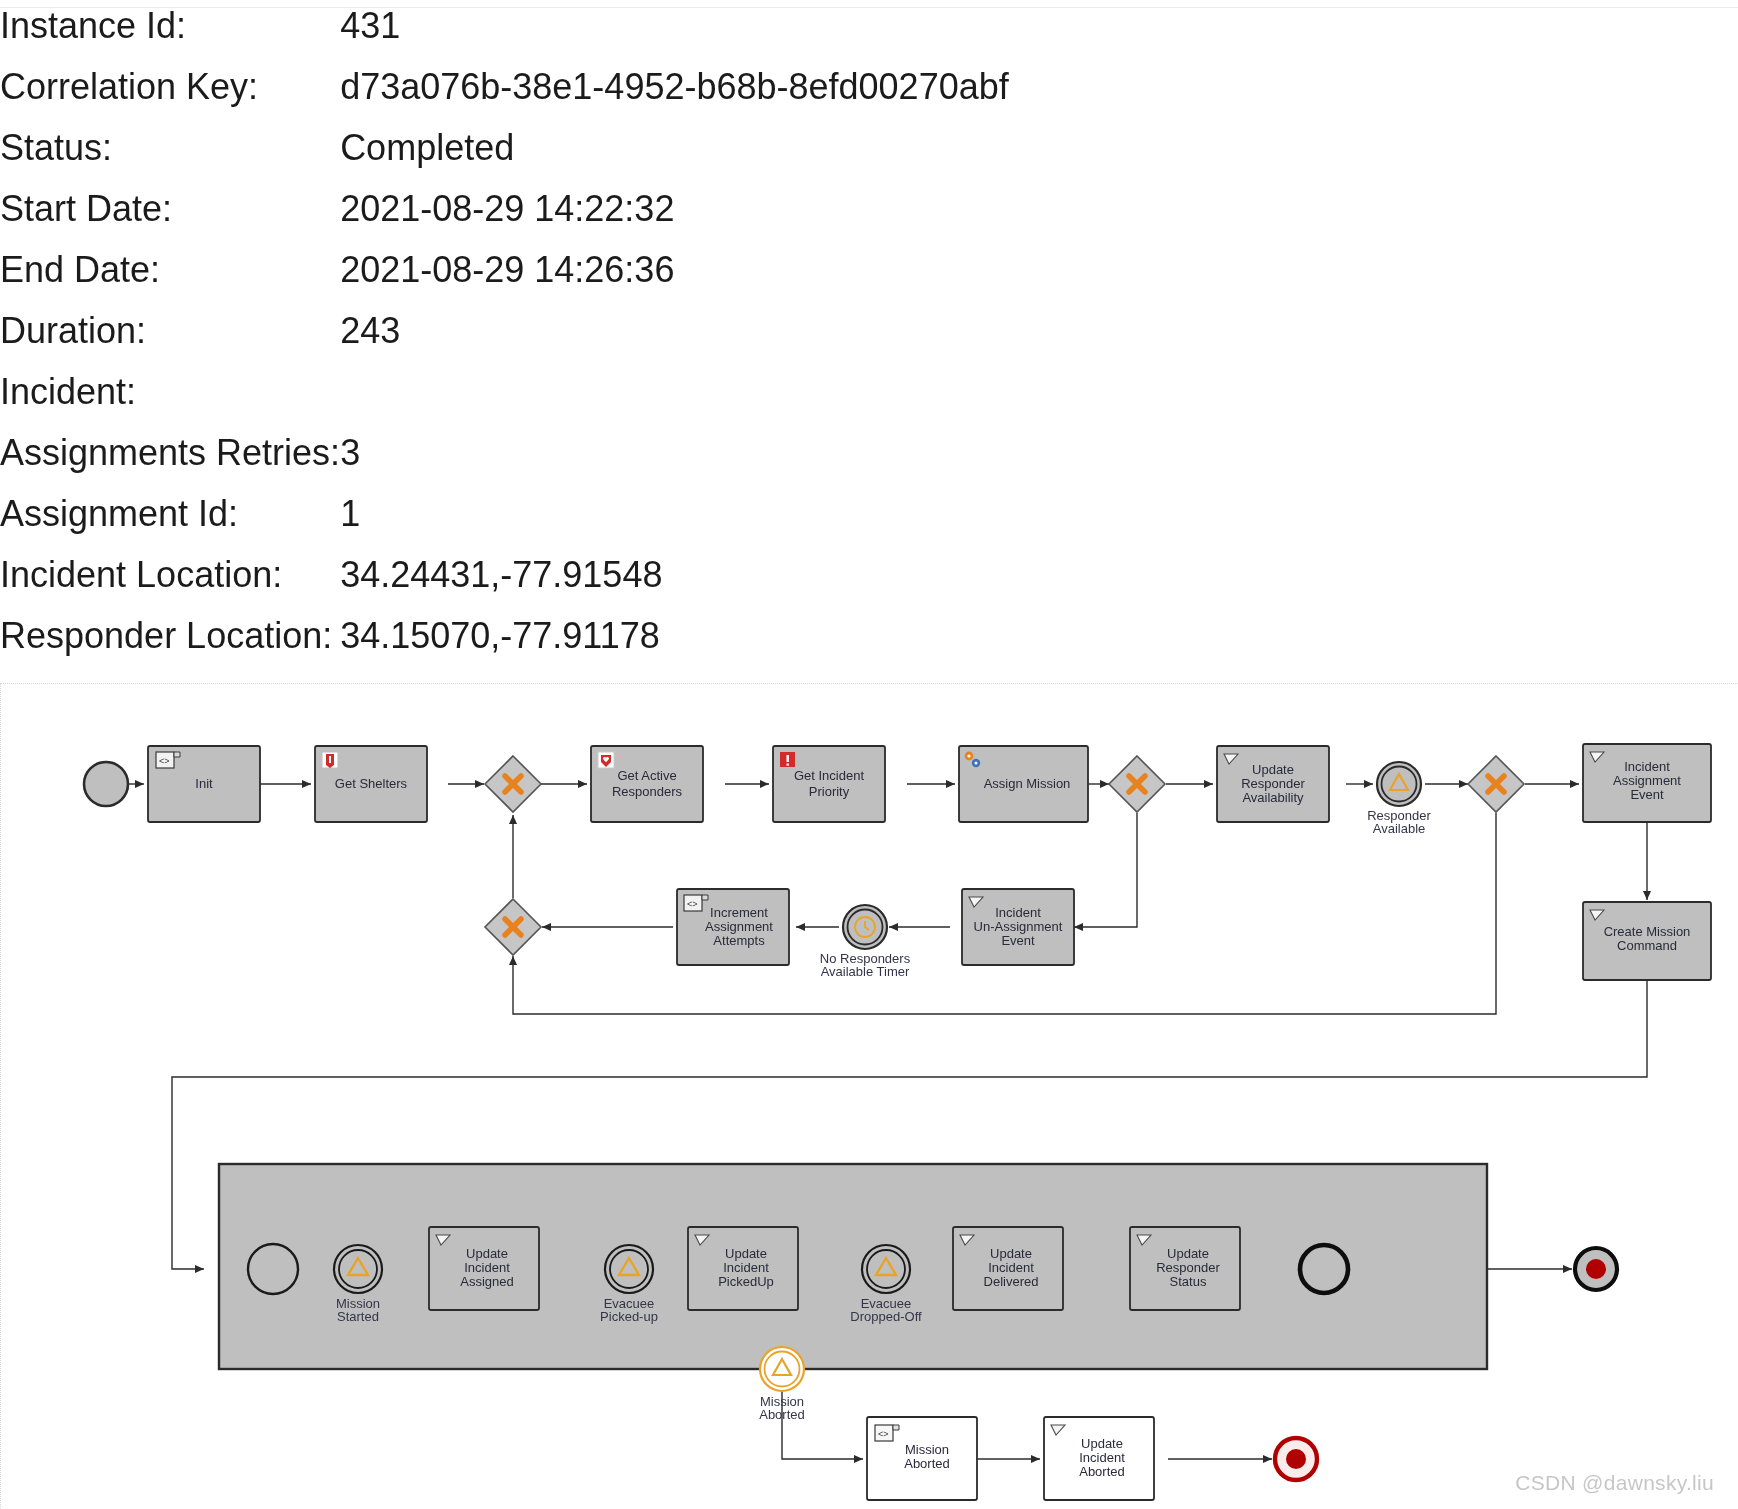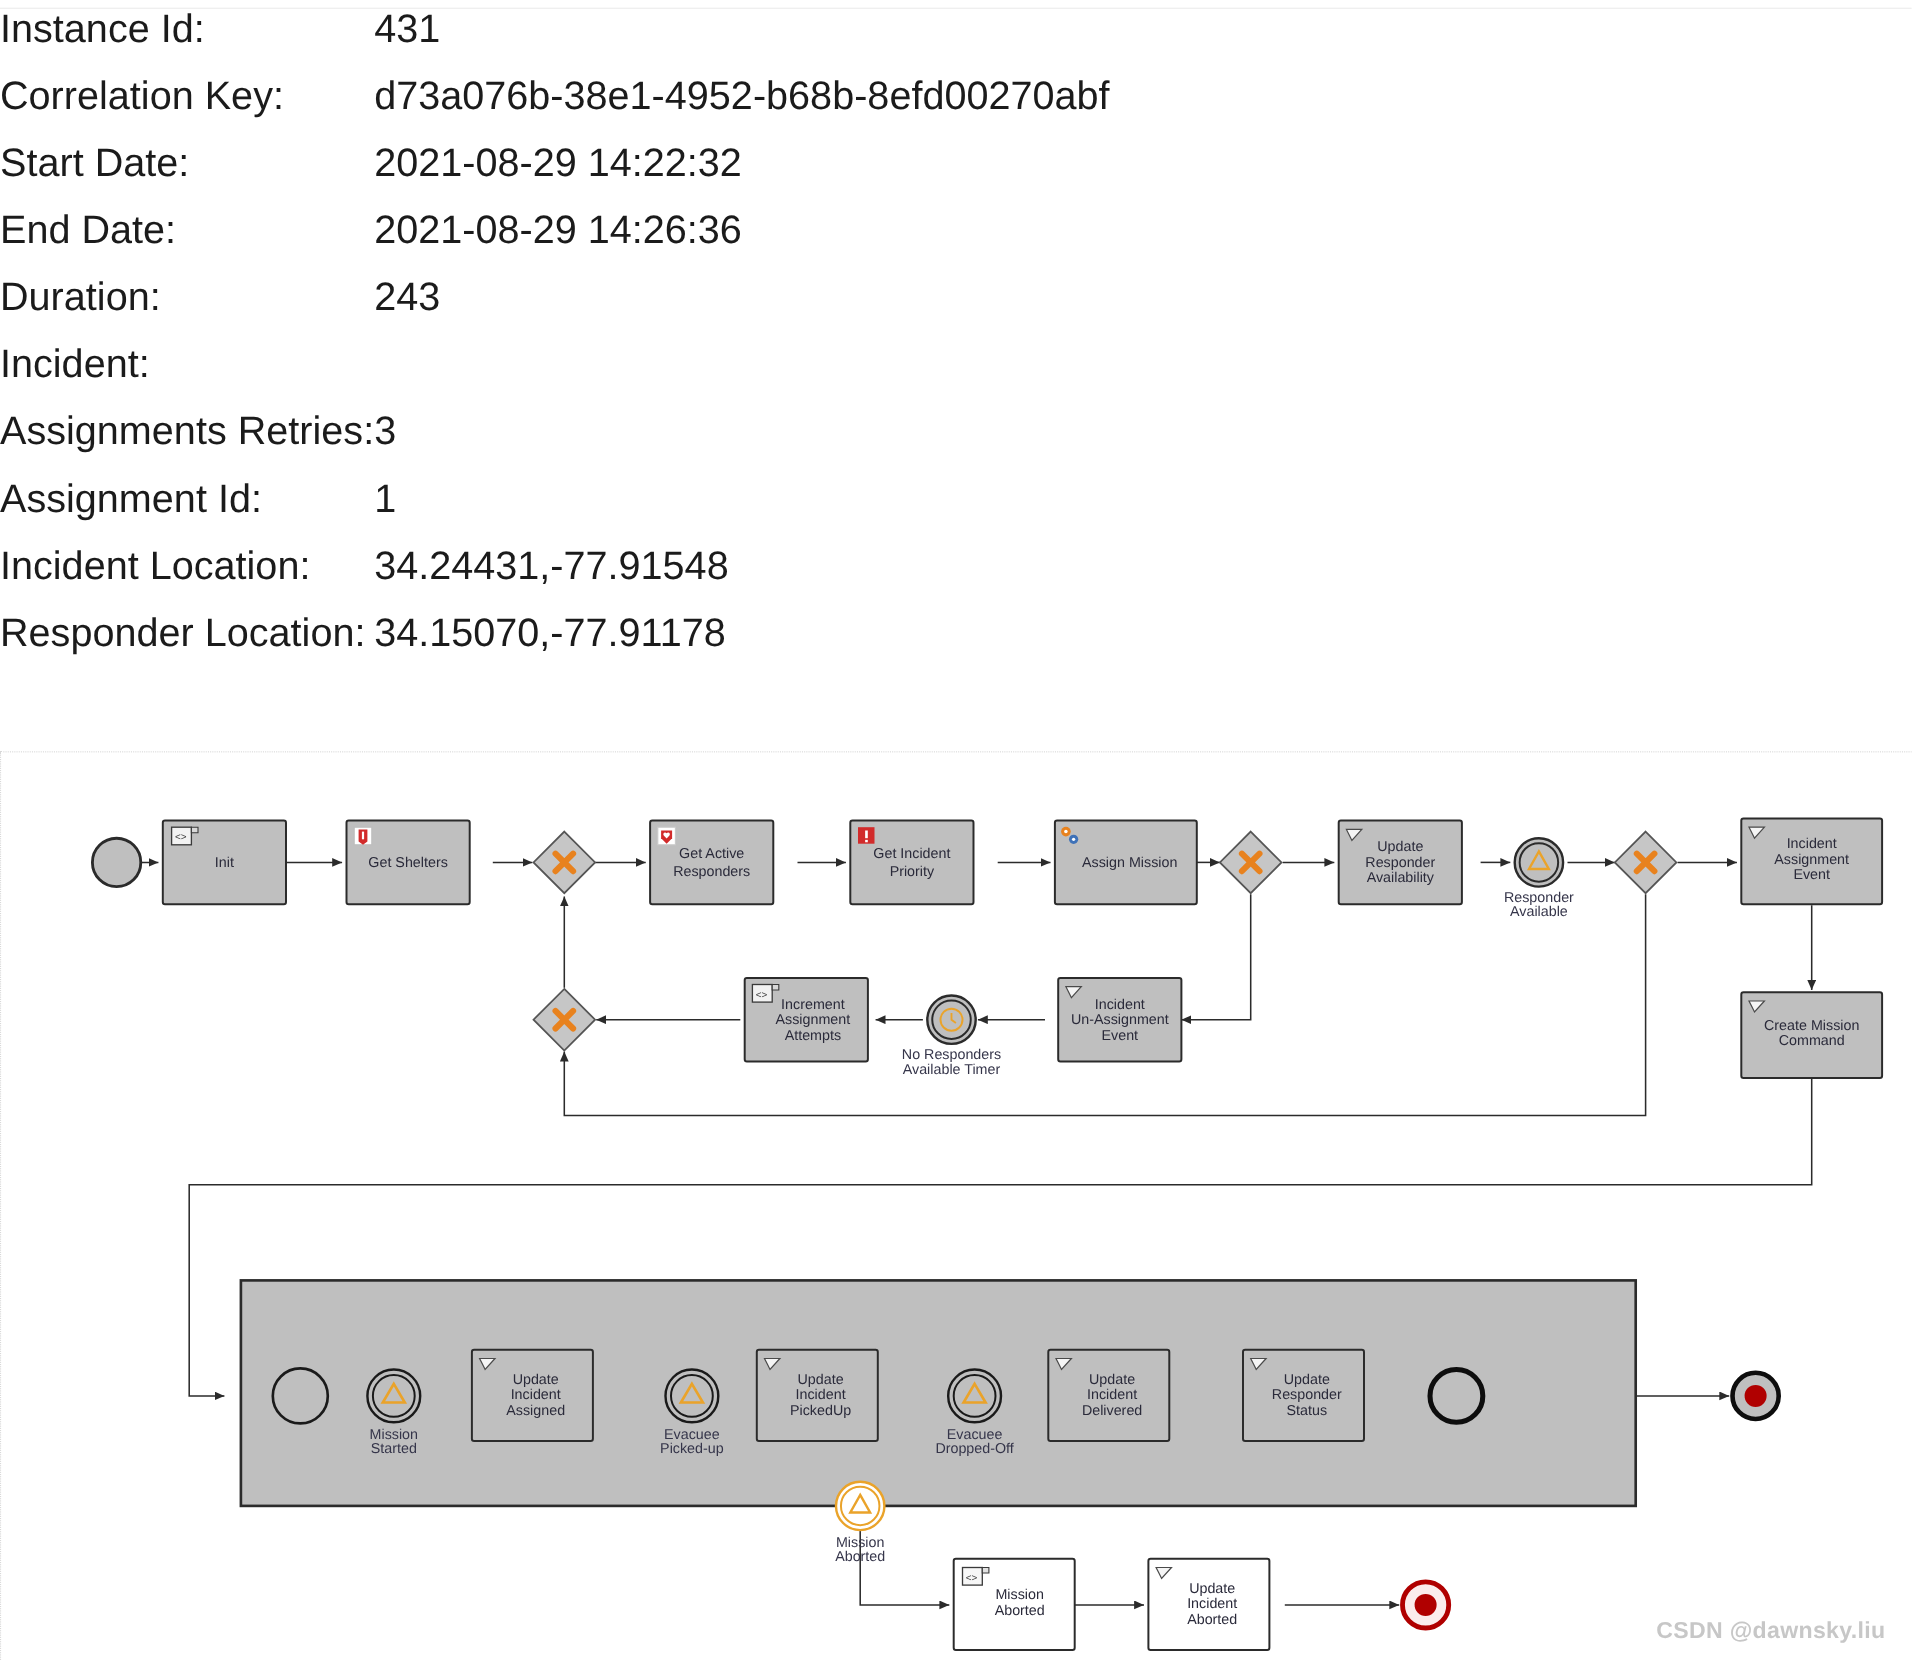--- a/index.html
+++ b/index.html
@@ -60,41 +60,44 @@
     width: 1738px;
     height: 826px;
   }
   .wm {
     position: absolute;
     right: 24px;
     bottom: 14px;
     font-size: 21px;
     color: #c7c7c7;
     letter-spacing: 0.3px;
-    font-weight: bold;
   }
   text { font-family: "Liberation Sans", sans-serif; }
   .node-label { font-size: 13px; fill: #2a2a3a; }
   .ev-label { font-size: 13px; fill: #35354a; }
 </style>
 </head>
 <body>
 
 <div id="topbar"></div>
 
 <div id="details">
   <table class="kv">
     <tbody>
       <tr>
         <td class="klabel lbl-col">Instance Id:</td>
         <td>431</td>
       </tr>
       <tr>
         <td class="klabel lbl-col">Correlation Key:</td>
         <td>d73a076b-38e1-4952-b68b-8efd00270abf</td>
+      </tr>
+      <tr>
+        <td class="klabel lbl-col">Status:</td>
+        <td>Completed</td>
       </tr>
       <tr>
         <td class="klabel lbl-col">Start Date:</td>
         <td>2021-08-29 14:22:32</td>
       </tr>
       <tr>
         <td class="klabel lbl-col">End Date:</td>
         <td>2021-08-29 14:26:36</td>
       </tr>
       <tr>

